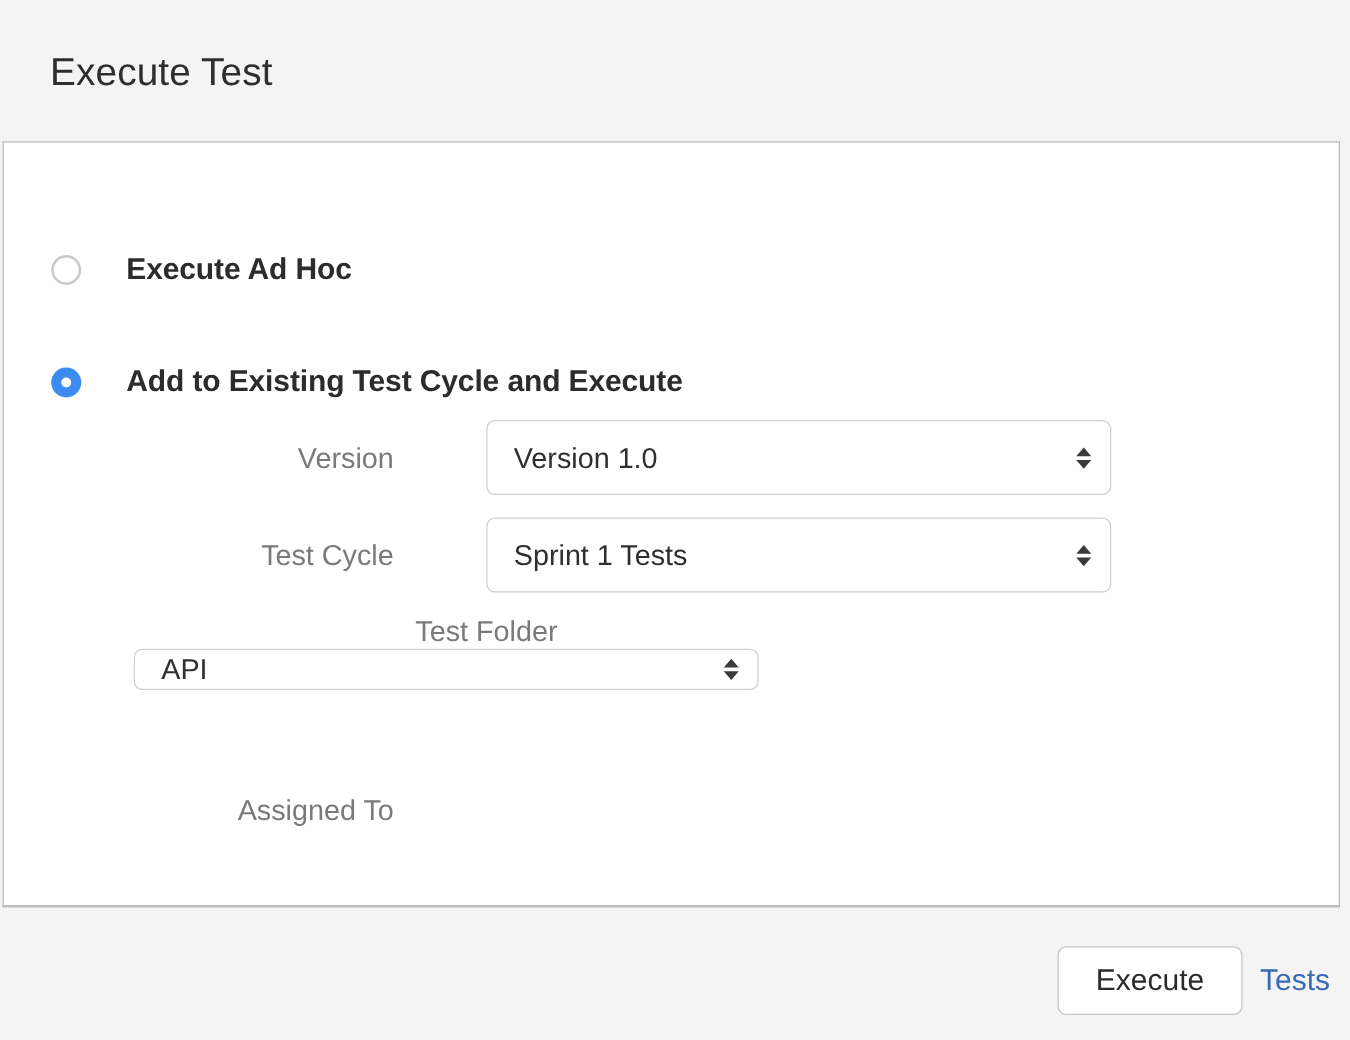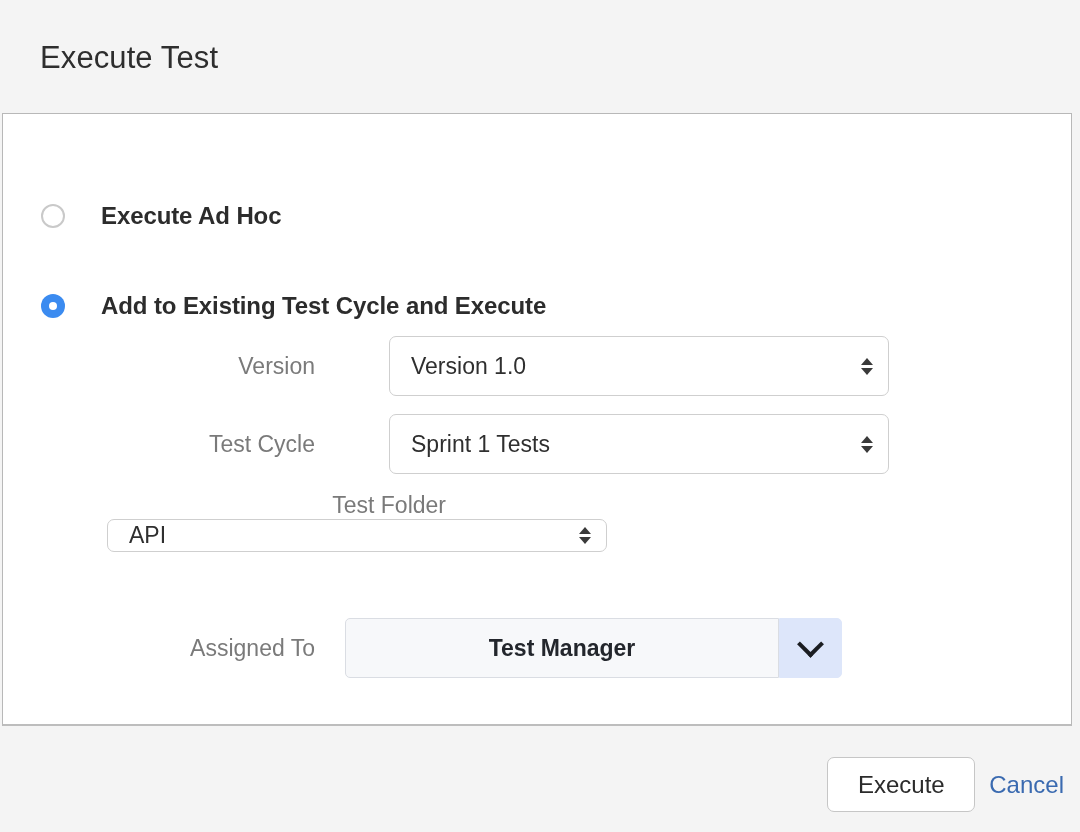--- a/index.html
+++ b/index.html
@@ -305,30 +305,24 @@
         <span class="select-value">API</span>
         <span class="select-stepper">
           <span class="tri-up"></span>
           <span class="tri-down"></span>
         </span>
       </div>
     </div>
 
     <div class="field-row r4">
       <div class="field-label">Assigned To</div>
-      <div class="assignee-group">
-        <div class="assignee-button">Test Manager</div>
-        <div class="assignee-toggle">
-          <span class="chevron-down"></span>
-        </div>
-      </div>
     </div>
 
   </div>
 
   <div class="dialog-footer">
     <div class="footer-actions">
       <div class="btn-execute">Execute</div>
-      <div class="btn-cancel">Cancel</div>
+      <div class="btn-cancel">Tests</div>
     </div>
   </div>
 
 </div>
 
 </body></html>

